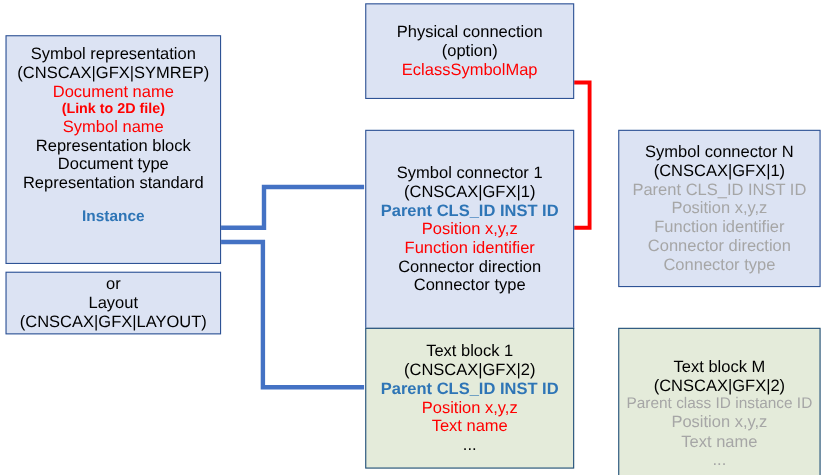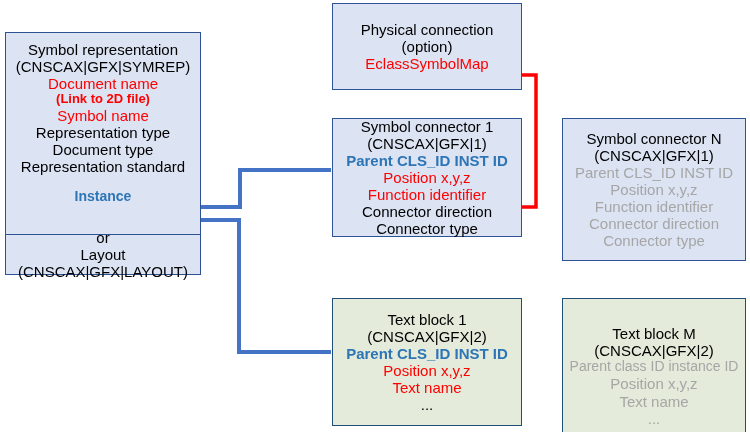--- a/index.html
+++ b/index.html
@@ -82,40 +82,40 @@
 
     <path d="M 498 207 L 536 207 L 536 75 L 499 75" fill="none" stroke="#ff0000" stroke-width="3.5" marker-start="url(#arrow-red)" marker-end="url(#arrow-red)"></path>
   </svg>
 
   <div class="box blue" style="left:5px; top:32px; width:196px; height:208px; justify-content:flex-start; padding-top:8px;">
     <span class="ln f15 t-black">Symbol representation</span>
     <span class="ln f15 t-black">(CNSCAX|GFX|SYMREP)</span>
     <span class="ln f15 t-red">Document name</span>
     <span class="ln f12 t-red bold">(Link to 2D file)</span>
     <span class="ln f15 t-red">Symbol name</span>
-    <span class="ln f15 t-black">Representation type</span>
+    <span class="ln f15 t-black">Representation block</span>
     <span class="ln f15 t-black">Document type</span>
     <span class="ln f15 t-black">Representation standard</span>
     <span class="spacer"></span>
     <span class="ln f14 t-instance">Instance</span>
   </div>
 
-  <div class="box blue" style="left:5px; top:234px; width:196px; height:41px;">
+  <div class="box blue" style="left:5px; top:247px; width:196px; height:57px;">
     <span class="ln f15 t-black">or</span>
     <span class="ln f15 t-black">Layout</span>
     <span class="ln f15 t-black">(CNSCAX|GFX|LAYOUT)</span>
   </div>
 
   <div class="box blue" style="left:332px; top:3px; width:190px; height:87px;">
     <span class="ln f15 t-black">Physical connection</span>
     <span class="ln f15 t-black">(option)</span>
     <span class="ln f15 t-red">EclassSymbolMap</span>
   </div>
 
-  <div class="box blue" style="left:332px; top:118px; width:190px; height:119px;">
+  <div class="box blue" style="left:332px; top:118px; width:190px; height:181px;">
     <span class="ln f15 t-black">Symbol connector 1</span>
     <span class="ln f15 t-black">(CNSCAX|GFX|1)</span>
     <span class="ln f15 t-blue">Parent CLS_ID INST ID</span>
     <span class="ln f15 t-red">Position x,y,z</span>
     <span class="ln f15 t-red">Function identifier</span>
     <span class="ln f15 t-black">Connector direction</span>
     <span class="ln f15 t-black">Connector type</span>
   </div>
 
   <div class="box blue" style="left:562px; top:118px; width:184px; height:143px;">

